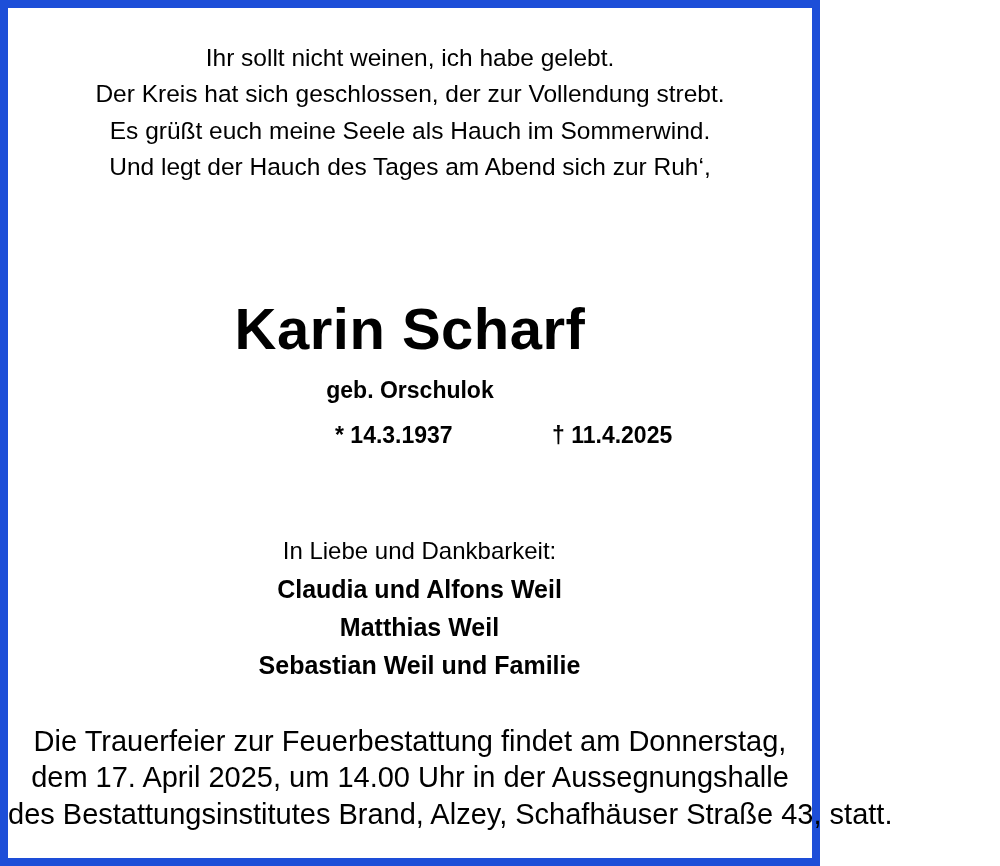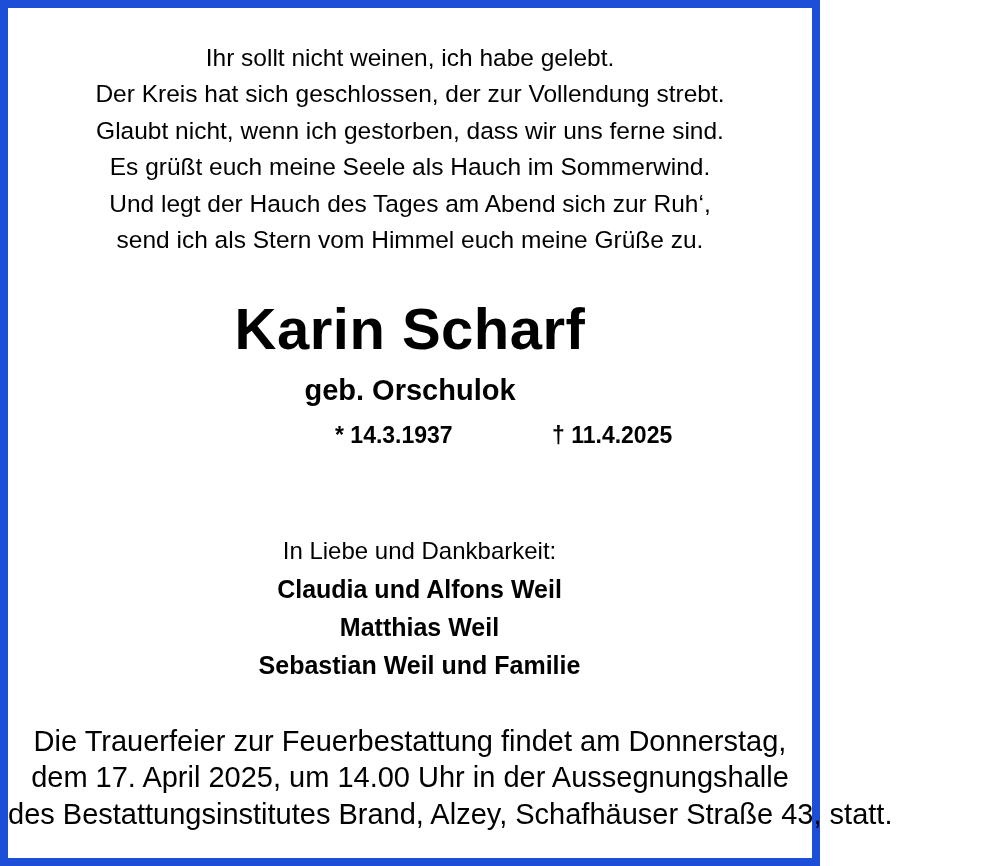--- a/index.html
+++ b/index.html
@@ -42,21 +42,21 @@
       font-size: 58px;
       font-weight: bold;
       line-height: 70px;
       letter-spacing: 0.5px;
     }
     .birth-name {
       position: absolute;
       top: 367px;
       left: 0;
       right: 0;
-      font-size: 29px;
+      font-size: 23px;
       font-weight: bold;
       line-height: 30px;
     }
     .dates {
       position: absolute;
       top: 412px;
       left: 0;
       right: 0;
       font-size: 23px;
       font-weight: bold;
@@ -101,24 +101,22 @@
     }
   </style>
 </head>
 <body>
 
 <div class="frame">
 
   <div class="poem">
     <div class="poem-line">Ihr sollt nicht weinen, ich habe gelebt.</div>
     <div class="poem-line">Der Kreis hat sich geschlossen, der zur Vollendung strebt.</div>
-    <div class="poem-line">Glaubt nicht, wenn ich gestorben, dass wir uns ferne sind.</div>
     <div class="poem-line">Es grüßt euch meine Seele als Hauch im Sommerwind.</div>
     <div class="poem-line">Und legt der Hauch des Tages am Abend sich zur Ruh‘,</div>
-    <div class="poem-line">send ich als Stern vom Himmel euch meine Grüße zu.</div>
   </div>
 
   <div class="name">Karin Scharf</div>
 
   <div class="birth-name">geb. Orschulok</div>
 
   <div class="dates">
     <span class="date-birth">* 14.3.1937</span>
     <span class="date-death">† 11.4.2025</span>
   </div>

